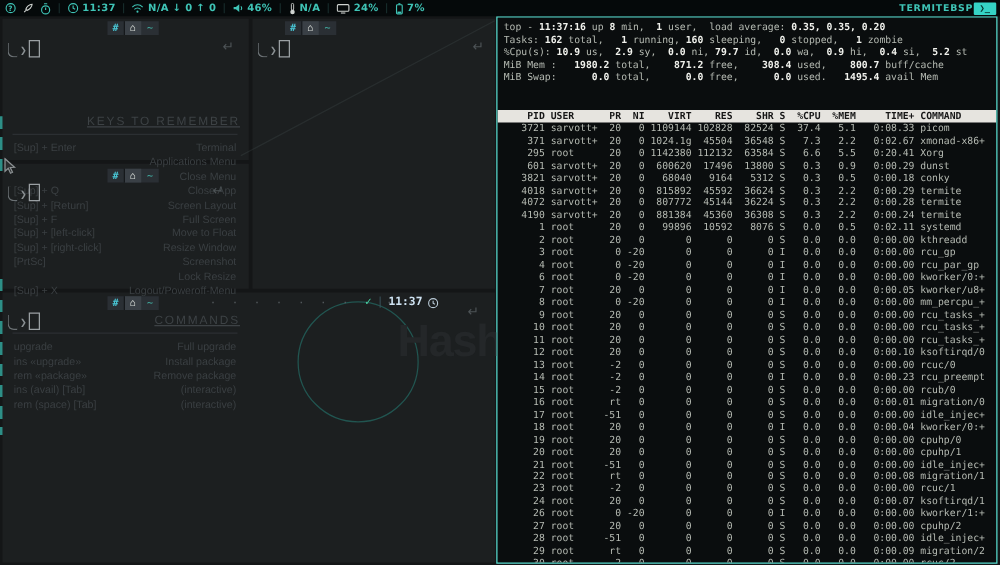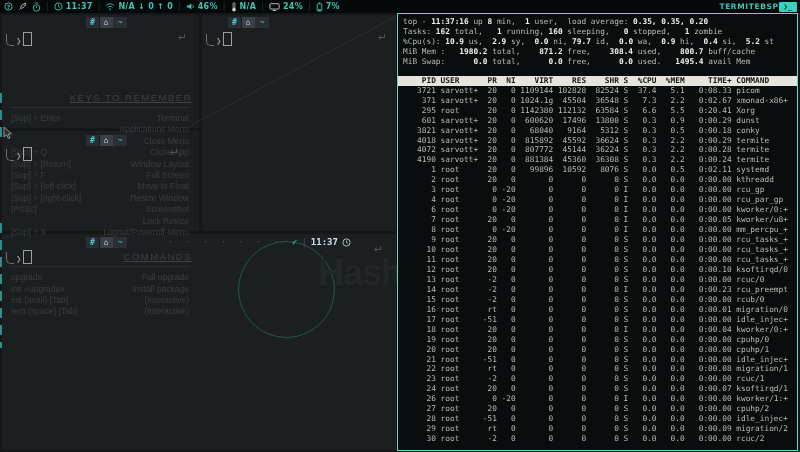--- a/index.html
+++ b/index.html
@@ -60,21 +60,21 @@
   .cw-time{color:#cfe3f2;font-weight:bold;font-size:9px;}
   .mouse{position:absolute;left:3px;top:113px;z-index:4;}
   
   .term-top{position:absolute;left:397px;top:0;width:401px;height:438px;background:#0a0d0e;
             border:1px solid #58dccf;box-sizing:border-box;z-index:1;overflow:hidden;}
   .term-top pre{margin:0;font-family:"DejaVu Sans Mono",monospace;font-size:7.8px;
                 line-height:9.95px;color:#b6bbb3;}
   .term-top pre b{color:#f0f1ec;font-weight:bold;}
   .top-pad{padding:3px 0 0 5px;}
   .top-header{background:#e6e4df;color:#161616;font-family:"DejaVu Sans Mono",monospace;
-              font-size:7.8px;line-height:10px;white-space:pre;font-weight:bold;margin-top:9px;padding-left:5px;}
+              font-size:7.8px;line-height:10px;white-space:pre;font-weight:bold;margin-top:21px;padding-left:5px;}
   .top-rows{padding-left:5px;}
 </style>
 </head>
 <body>
 
 <div class="screen">
 
   <div class="statusbar">
     <div class="sb-left">
       <span class="mod">
@@ -183,21 +183,21 @@
             <div class="ck-row">
               <span></span>
               <span>Close Menu</span>
             </div>
             <div class="ck-row">
               <span>[Sup] + Q</span>
               <span>Close App</span>
             </div>
             <div class="ck-row">
               <span>[Sup] + [Return]</span>
-              <span>Window Layout</span>
+              <span>Screen Layout</span>
             </div>
             <div class="ck-row">
               <span>[Sup] + F</span>
               <span>Full Screen</span>
             </div>
             <div class="ck-row">
               <span>[Sup] + [left-click]</span>
               <span>Move to Float</span>
             </div>
             <div class="ck-row">
@@ -221,20 +221,24 @@
           <div class="ck-title">COMMANDS</div>
           <div class="ck-div"></div>
           <div id="ck-commands">
               <div class="ck-row">
                 <span>upgrade</span>
                 <span>Full upgrade</span>
               </div>
               <div class="ck-row">
                 <span>ins «upgrade»</span>
                 <span>Install package</span>
+              </div>
+              <div class="ck-row">
+                <span>rem «package»</span>
+                <span>Remove package</span>
               </div>
               <div class="ck-row">
                 <span>ins (avail) [Tab]</span>
                 <span>(interactive)</span>
               </div>
               <div class="ck-row">
                 <span>rem (space) [Tab]</span>
                 <span>(interactive)</span>
               </div>
             </div>

